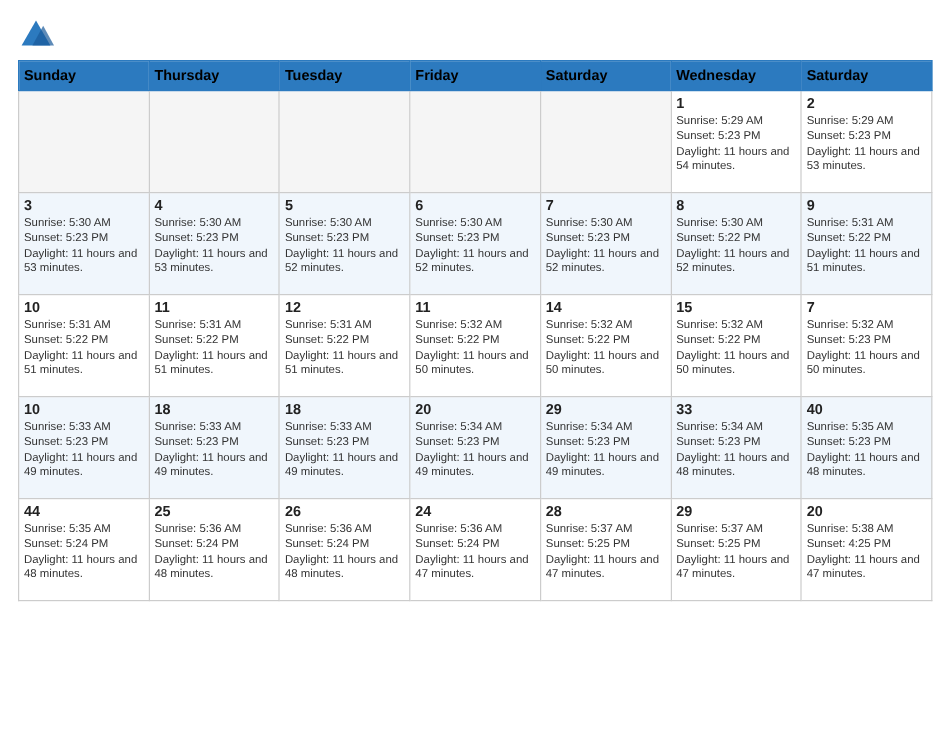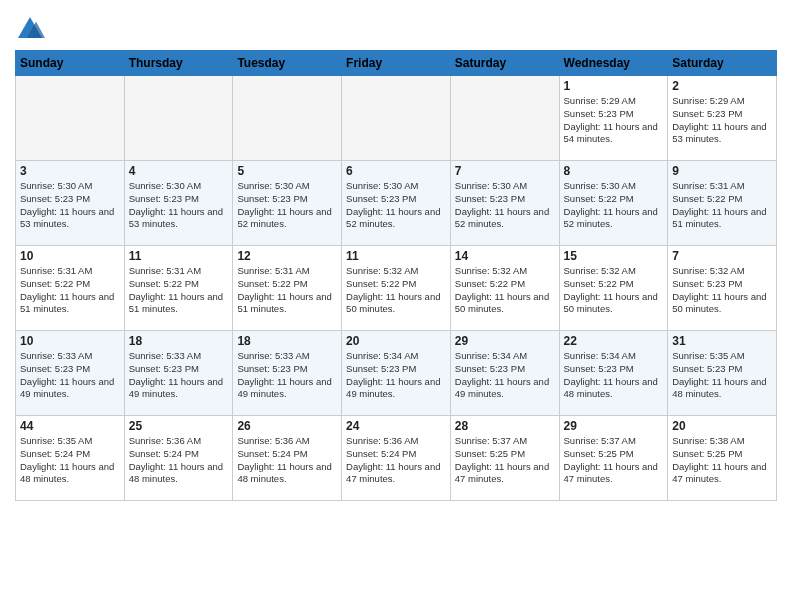--- a/index.html
+++ b/index.html
@@ -260,27 +260,27 @@
 Sunset: 5:23 PM
 Daylight: 11 hours and 49 minutes.</div>
           </td>
           <td>
             <span class="day-num">29</span>
             <div class="day-detail" style="white-space: pre-line;">Sunrise: 5:34 AM
 Sunset: 5:23 PM
 Daylight: 11 hours and 49 minutes.</div>
           </td>
           <td>
-            <span class="day-num">22</span>
+            <span class="day-num">33</span>
             <div class="day-detail" style="white-space: pre-line;">Sunrise: 5:34 AM
 Sunset: 5:23 PM
 Daylight: 11 hours and 48 minutes.</div>
           </td>
           <td>
-            <span class="day-num">31</span>
+            <span class="day-num">40</span>
             <div class="day-detail" style="white-space: pre-line;">Sunrise: 5:35 AM
 Sunset: 5:23 PM
 Daylight: 11 hours and 48 minutes.</div>
           </td>
         </tr>
         <tr>
           <td>
             <span class="day-num">44</span>
             <div class="day-detail" style="white-space: pre-line;">Sunrise: 5:35 AM
 Sunset: 5:24 PM
@@ -312,19 +312,19 @@
           </td>
           <td>
             <span class="day-num">29</span>
             <div class="day-detail" style="white-space: pre-line;">Sunrise: 5:37 AM
 Sunset: 5:25 PM
 Daylight: 11 hours and 47 minutes.</div>
           </td>
           <td>
             <span class="day-num">20</span>
             <div class="day-detail" style="white-space: pre-line;">Sunrise: 5:38 AM
-Sunset: 5:25 PM
+Sunset: 4:25 PM
 Daylight: 11 hours and 47 minutes.</div>
           </td>
         </tr>
       </tbody>
   </table>
 </div>
 
 </body></html>

